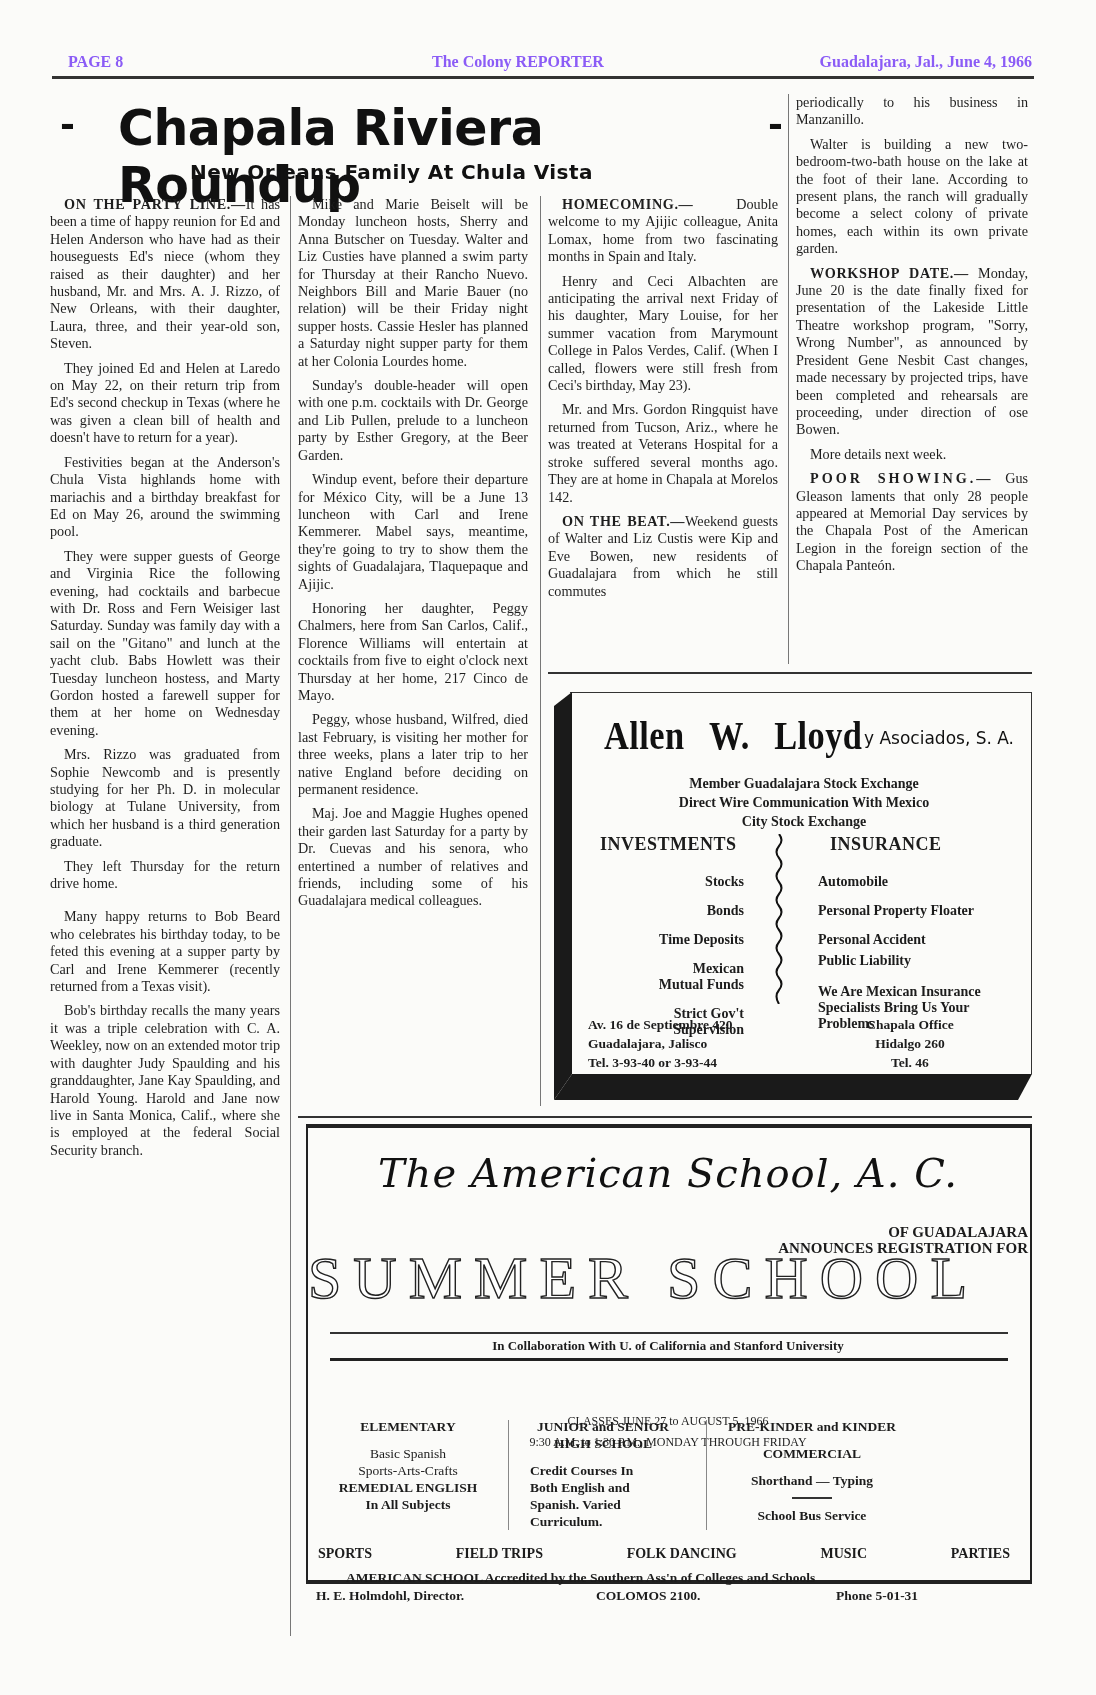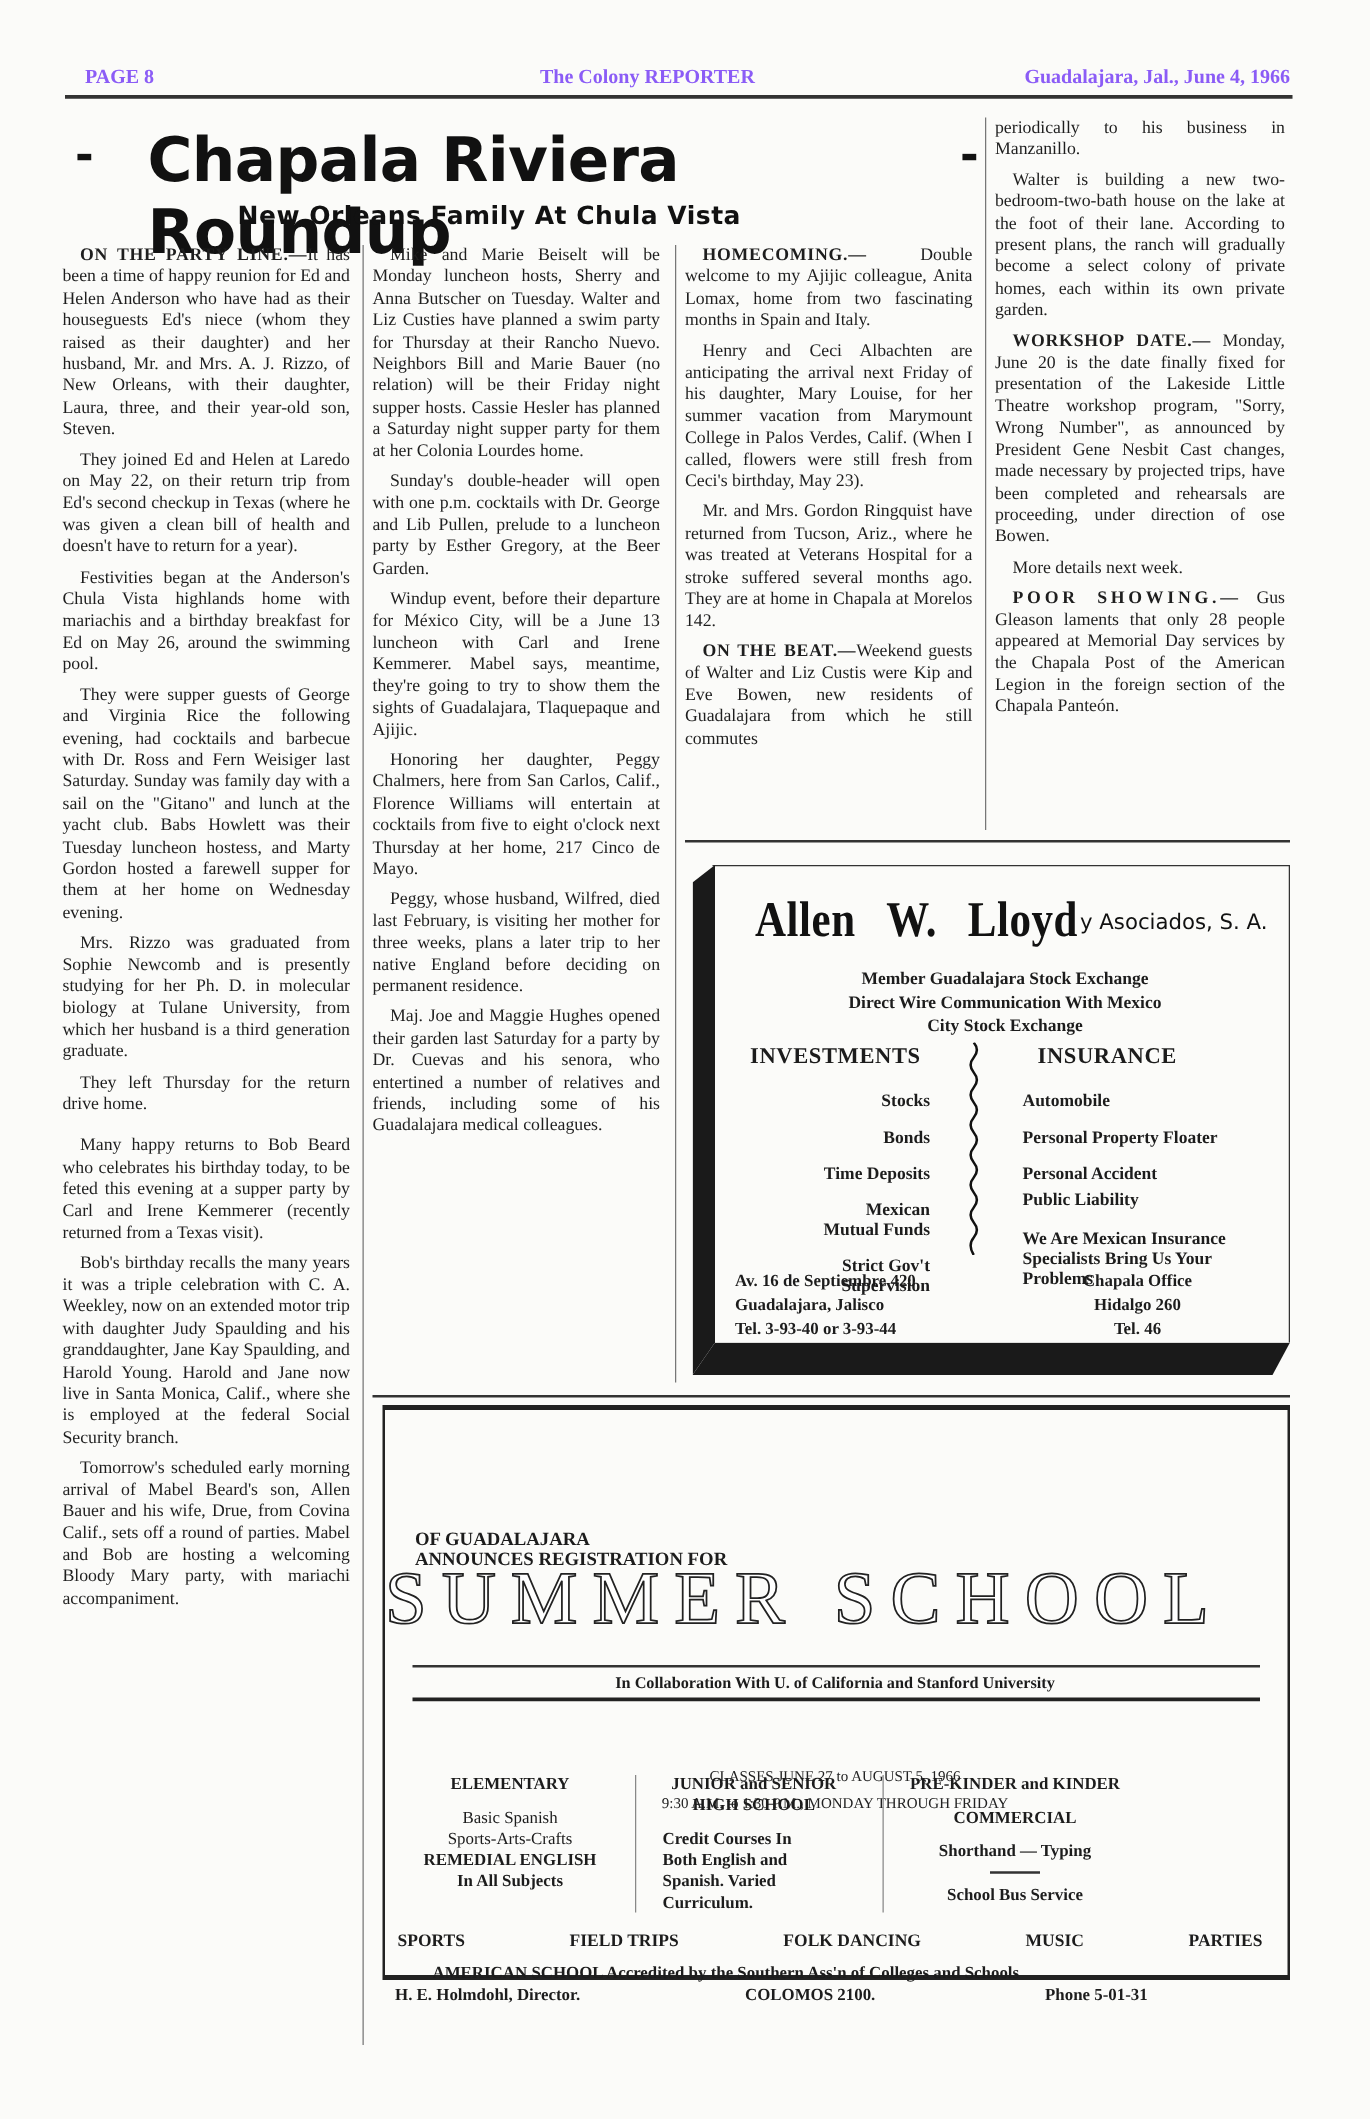--- a/index.html
+++ b/index.html
@@ -49,21 +49,21 @@
   .lloyd .inv-list div { margin-bottom: 13px; }
   .lloyd .ins-list { position: absolute; left: 264px; width: 210px; top: 190px; text-align: left; font-family: "Liberation Serif", serif; font-weight: bold; font-size: 14px; line-height: 16px; }
   .lloyd .ins-list div { margin-bottom: 8px; }
   .lloyd .brace { position: absolute; left: 218px; top: 150px; width: 14px; height: 170px; }
   .lloyd .addr-l { position: absolute; left: 34px; top: 331px; font-family: "Liberation Serif", serif; font-weight: bold; font-size: 13.5px; line-height: 19px; }
   .lloyd .addr-r { position: absolute; left: 286px; width: 140px; top: 331px; text-align: center; font-family: "Liberation Serif", serif; font-weight: bold; font-size: 13.5px; line-height: 19px; }
 
   
   .school { position: absolute; left: 306px; top: 1124px; width: 726px; height: 460px; border: 2.5px solid #222; border-top-width: 4px; border-bottom-width: 4px; }
   .school .title { position: absolute; left: 40px; top: 22px; width: 640px; text-align: center; font-family: "DejaVu Serif", serif; font-style: italic; font-size: 40px; color: #111; letter-spacing: 1px; }
-  .school .of { position: absolute; left: 0; width: 720px; top: 96px; text-align: left; font-family: "Liberation Serif", serif; font-weight: bold; font-size: 15px; line-height: 16px; padding-left: 24px; }
+  .school .of { position: absolute; left: 0; width: 720px; top: 96px; text-align: right; font-family: "Liberation Serif", serif; font-weight: bold; font-size: 15px; line-height: 16px; padding-left: 24px; }
   .school .summer { position: absolute; left: 0; width: 720px; top: 116px; text-align: left; font-family: "Liberation Serif", serif; font-size: 60px; letter-spacing: 12px; color: #fff; -webkit-text-stroke: 1.4px #222; }
   .school .rule1 { position: absolute; left: 22px; right: 22px; top: 204px; height: 2px; background: #333; }
   .school .collab { position: absolute; left: 0; width: 720px; top: 210px; text-align: center; font-family: "Liberation Serif", serif; font-weight: bold; font-size: 13px; }
   .school .rule2 { position: absolute; left: 22px; right: 22px; top: 230px; height: 3px; background: #222; }
   .school .classes { position: absolute; left: 0; width: 720px; top: 240px; text-align: center; font-family: "Liberation Serif", serif; font-size: 12px; line-height: 21px; color: #222; margin-top: 43px; }
   .school .col3 { position: absolute; top: 290px; text-align: center; font-family: "Liberation Serif", serif; font-weight: bold; font-size: 13.5px; line-height: 17px; }
   .school .c1 { left: 20px; width: 160px; }
   .school .c2 { left: 210px; width: 170px; }
   .school .c3 { left: 404px; width: 200px; }
   .school .col3 .gap { height: 10px; }
@@ -93,21 +93,20 @@
 
 <div class="col" id="col1">
   <p><span class="lead">ON THE PARTY LINE.—</span><span>It has been a time of happy reunion for Ed and Helen Anderson who have had as their houseguests Ed's niece (whom they raised as their daughter) and her husband, Mr. and Mrs. A. J. Rizzo, of New Orleans, with their daughter, Laura, three, and their year-old son, Steven.</span></p>
   <p>They joined Ed and Helen at Laredo on May 22, on their return trip from Ed's second checkup in Texas (where he was given a clean bill of health and doesn't have to return for a year).</p>
   <p>Festivities began at the Anderson's Chula Vista highlands home with mariachis and a birthday breakfast for Ed on May 26, around the swimming pool.</p>
   <p>They were supper guests of George and Virginia Rice the following evening, had cocktails and barbecue with Dr. Ross and Fern Weisiger last Saturday. Sunday was family day with a sail on the "Gitano" and lunch at the yacht club. Babs Howlett was their Tuesday luncheon hostess, and Marty Gordon hosted a farewell supper for them at her home on Wednesday evening.</p>
   <p>Mrs. Rizzo was graduated from Sophie Newcomb and is presently studying for her Ph. D. in molecular biology at Tulane University, from which her husband is a third generation graduate.</p>
   <p style="margin-bottom:16px">They left Thursday for the return drive home.</p>
   <p>Many happy returns to Bob Beard who celebrates his birthday today, to be feted this evening at a supper party by Carl and Irene Kemmerer (recently returned from a Texas visit).</p>
   <p>Bob's birthday recalls the many years it was a triple celebration with C. A. Weekley, now on an extended motor trip with daughter Judy Spaulding and his granddaughter, Jane Kay Spaulding, and Harold Young. Harold and Jane now live in Santa Monica, Calif., where she is employed at the federal Social Security branch.</p>
-  <p>Tomorrow's scheduled early morning arrival of Mabel Beard's son, Allen Bauer and his wife, Drue, from Covina Calif., sets off a round of parties. Mabel and Bob are hosting a welcoming Bloody Mary party, with mariachi accompaniment.</p>
 </div>
 
 <div class="vrule" style="left:290px; top:196px; height:1440px;"></div>
 
 <div class="col" id="col2">
   <p>Mike and Marie Beiselt will be Monday luncheon hosts, Sherry and Anna Butscher on Tuesday. Walter and Liz Custies have planned a swim party for Thursday at their Rancho Nuevo. Neighbors Bill and Marie Bauer (no relation) will be their Friday night supper hosts. Cassie Hesler has planned a Saturday night supper party for them at her Colonia Lourdes home.</p>
   <p>Sunday's double-header will open with one p.m. cocktails with Dr. George and Lib Pullen, prelude to a luncheon party by Esther Gregory, at the Beer Garden.</p>
   <p>Windup event, before their departure for México City, will be a June 13 luncheon with Carl and Irene Kemmerer. Mabel says, meantime, they're going to try to show them the sights of Guadalajara, Tlaquepaque and Ajijic.</p>
   <p>Honoring her daughter, Peggy Chalmers, here from San Carlos, Calif., Florence Williams will entertain at cocktails from five to eight o'clock next Thursday at her home, 217 Cinco de Mayo.</p>
   <p>Peggy, whose husband, Wilfred, died last February, is visiting her mother for three weeks, plans a later trip to her native England before deciding on permanent residence.</p>
@@ -177,20 +176,21 @@
   <div class="addr-r">
     <div>Chapala Office</div>
     <div>Hidalgo 260</div>
     <div>Tel. 46</div>
   </div>
 </div>
 
 <div class="hrule" style="left:298px; top:1116px; width:734px;"></div>
 
 <div class="school">
+  <div class="title">The American School, A. C.</div>
   <div class="of">
     <div>OF GUADALAJARA</div>
     <div>ANNOUNCES REGISTRATION FOR</div>
   </div>
   <div class="summer">SUMMER SCHOOL</div>
   <div class="rule1"></div>
   <div class="collab">In Collaboration With U. of California and Stanford University</div>
   <div class="rule2"></div>
   <div class="classes">
     <div>CLASSES JUNE 27 to AUGUST 5, 1966</div>

